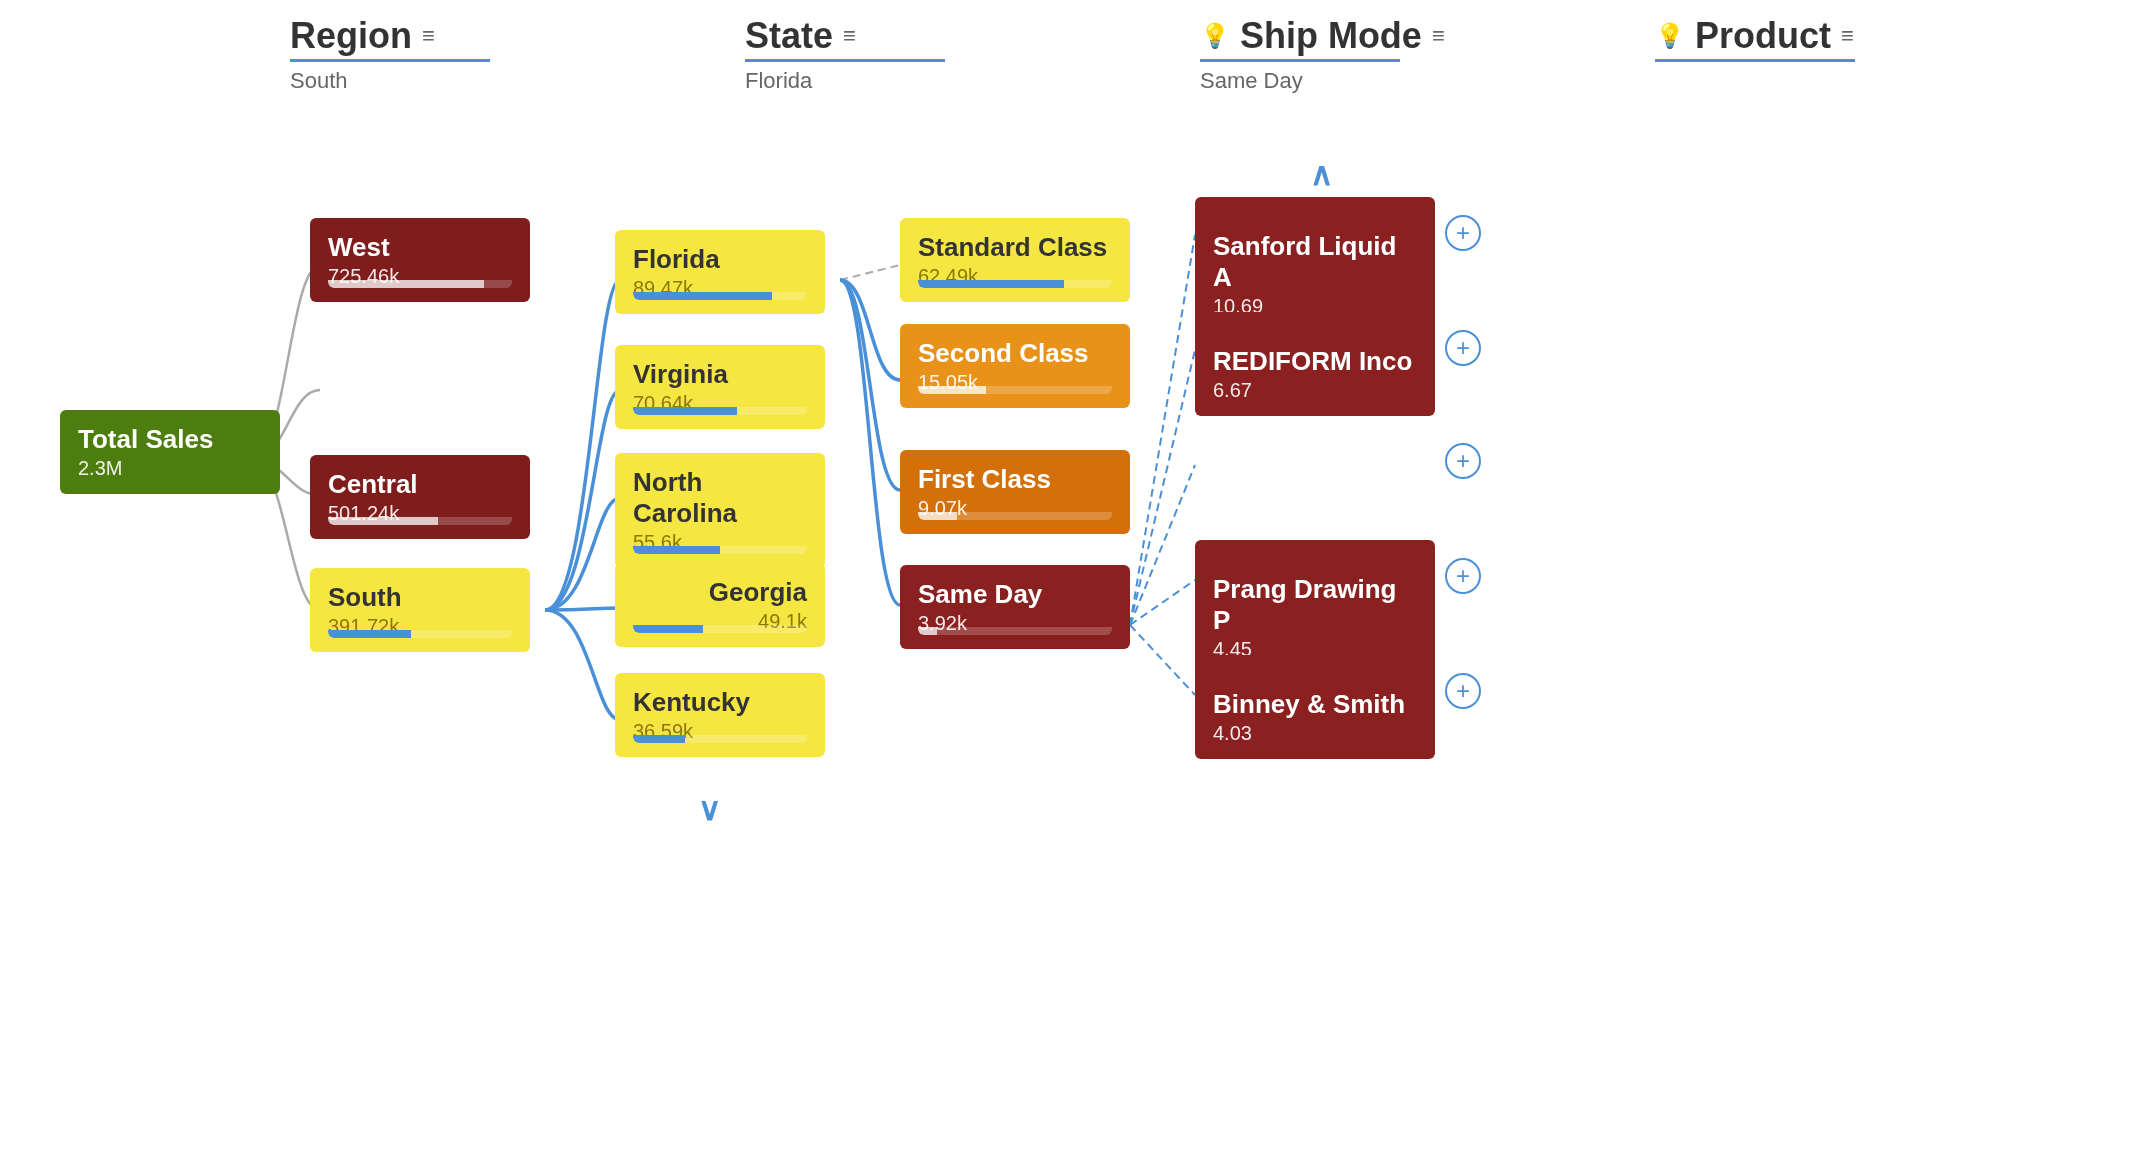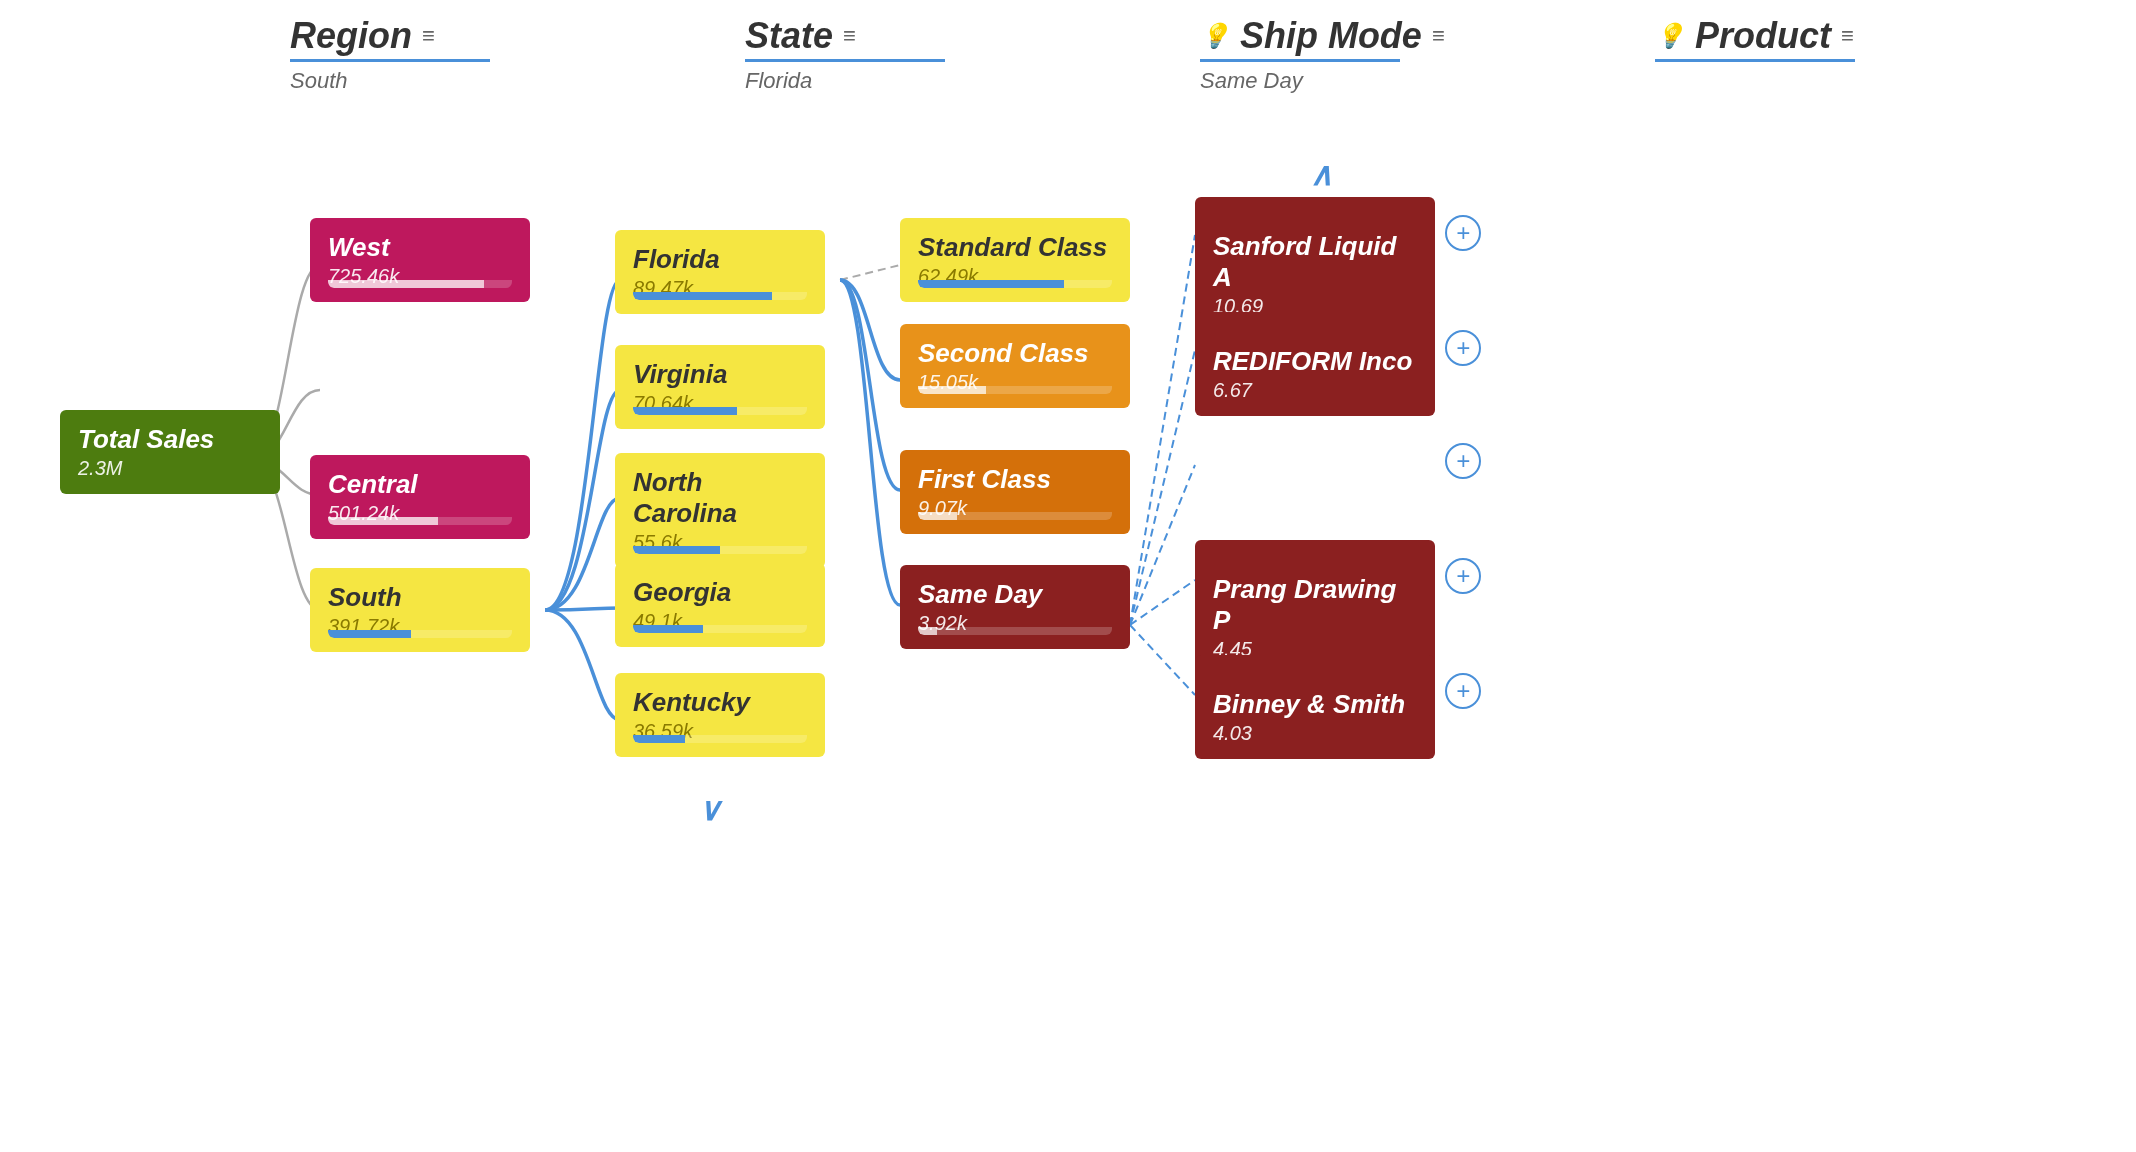--- a/index.html
+++ b/index.html
@@ -9,21 +9,20 @@
       width: 2136px;
       height: 1152px;
       overflow: hidden;
       position: relative;
     }
 
     .chart-container {
       width: 2136px;
       height: 1152px;
       position: relative;
-      font-style: italic;
     }
 
     
     .col-headers {
       display: flex;
       position: absolute;
       top: 15px;
       left: 270px;
       width: 1820px;
     }
@@ -100,21 +99,21 @@
       color: #fff;
     }
 
     .node-value {
       font-size: 20px;
       color: rgba(255,255,255,0.9);
       margin-top: 2px;
     }
 
     .node-green {
-      background: #be185d;
+      background: #7f1d1d;
     }
 
     .node-blue {
       background: #4d7c0f;
     }
 
     .node-yellow {
       background: #f5e642;
     }
     .node-yellow .node-label {
@@ -340,21 +339,21 @@
   <div class="node node-yellow" style="left:615px; top:453px; width:210px;">
     <div class="node-inner">
       <div class="node-label">North Carolina</div>
       <div class="node-value">55.6k</div>
       <div class="node-bar-container">
           <div class="node-bar-fill" style="width:50%"></div>
         </div>
     </div>
   </div>
 
-  <div class="node node-yellow" style="left:615px; top:563px; width:210px;">
+  <div class="node node-yellow" style="left:615px; top:563px; width:210px;text-align:right;">
     <div class="node-inner">
       <div class="node-label">Georgia</div>
       <div class="node-value">49.1k</div>
       <div class="node-bar-container">
           <div class="node-bar-fill" style="width:40%"></div>
         </div>
     </div>
   </div>
 
   <div class="node node-yellow" style="left:615px; top:673px; width:210px;">

